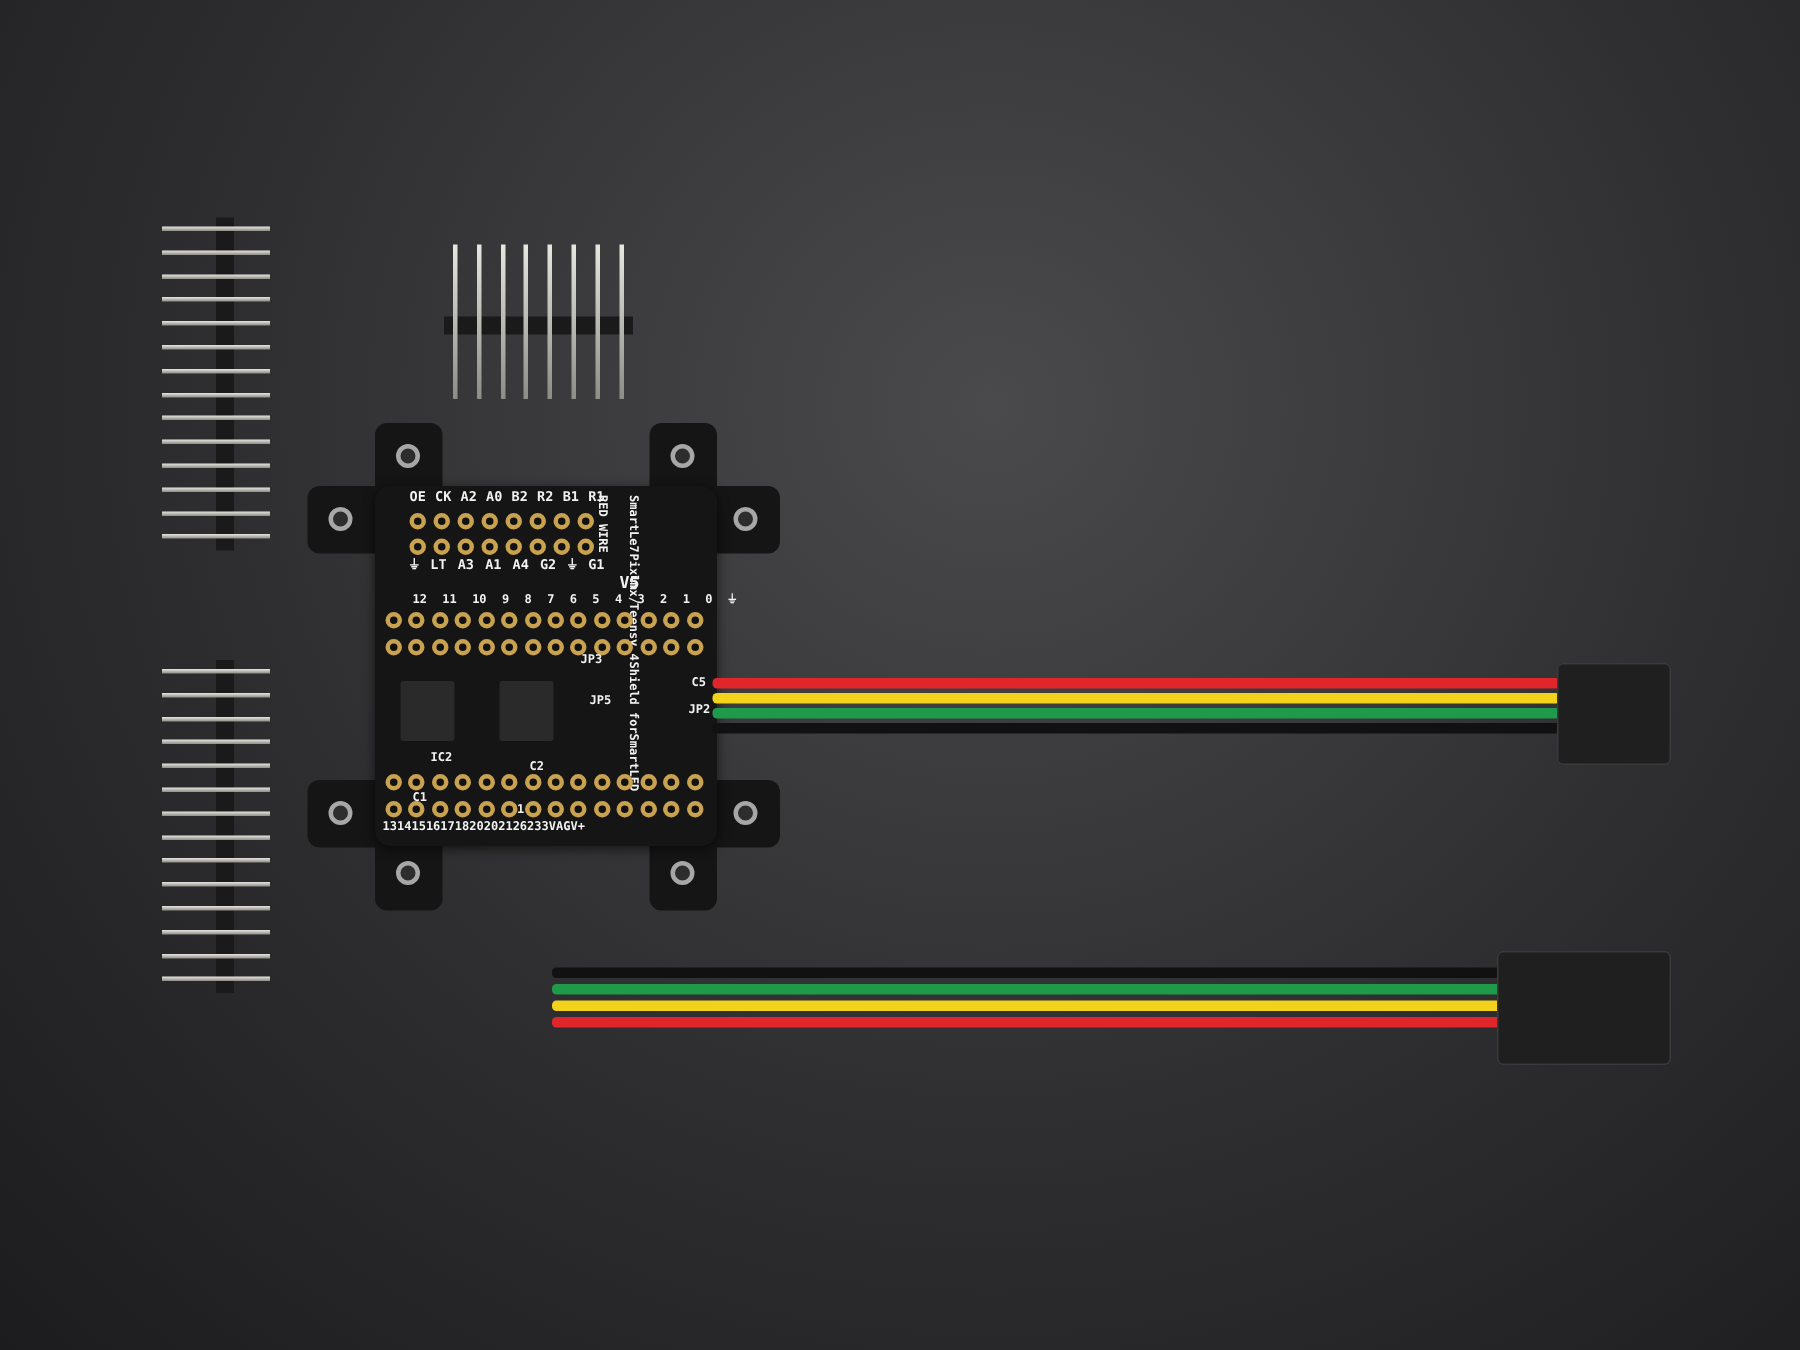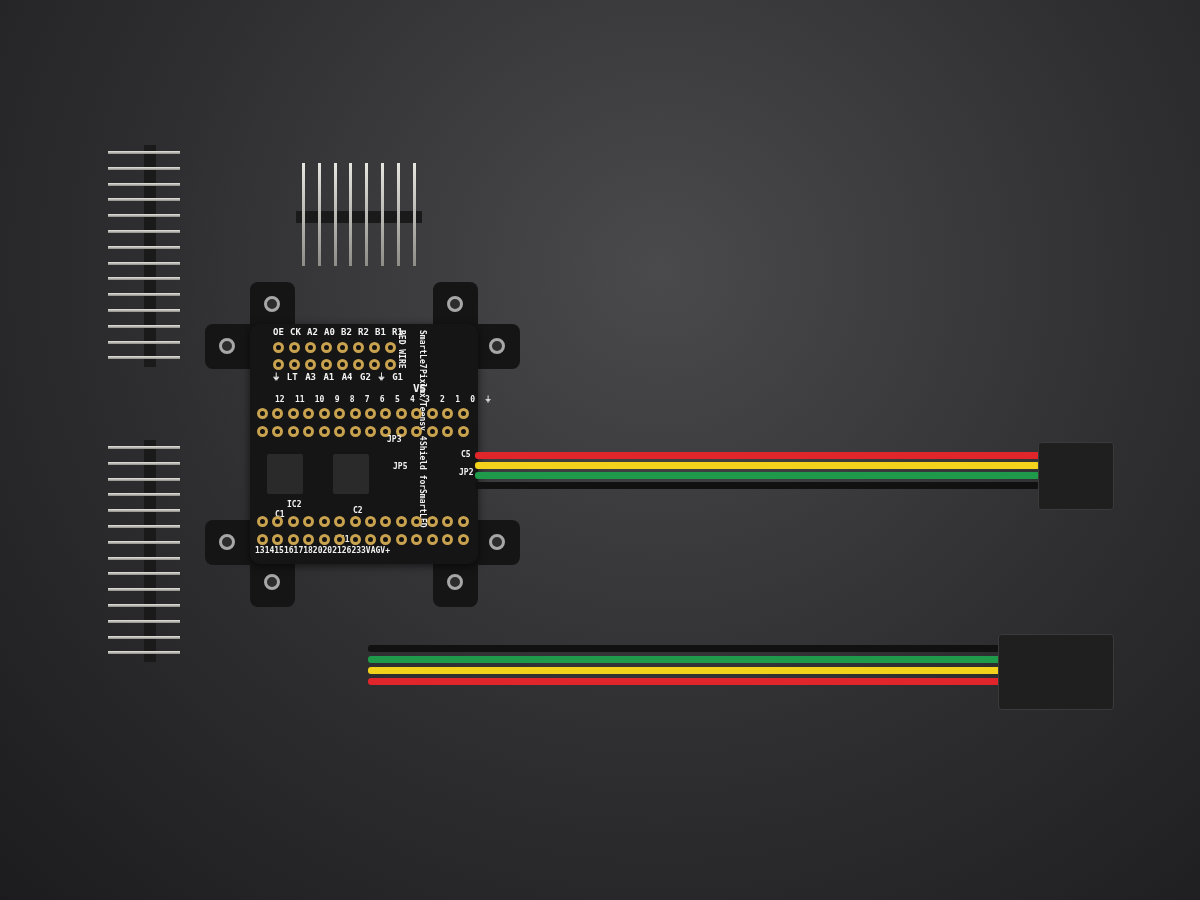--- a/index.html
+++ b/index.html
@@ -192,21 +192,21 @@
       <div class="pad"></div>
       <div class="pad"></div>
       <div class="pad"></div>
       <div class="pad"></div>
   </div>
 
   <div class="abs chip" style="left:62px;top:172px;width:36px;height:40px;"></div>
   <div class="abs chip" style="left:128px;top:172px;width:36px;height:40px;"></div>
   <div class="abs silk" style="left:82px;top:218px;font-size:8px;">IC2</div>
   <div class="abs silk" style="left:130px;top:214px;font-size:8px;margin-top:39px;">IC1</div>
-  <div class="abs silk" style="left:70px;top:228px;font-size:8px;">C1</div>
+  <div class="abs silk" style="left:70px;top:245px;font-size:8px;">C1</div>
   <div class="abs silk" style="left:148px;top:224px;font-size:8px;">C2</div>
   <div class="abs silk" style="left:182px;top:153px;font-size:8px;">JP3</div>
   <div class="abs silk" style="left:254px;top:153px;font-size:8px;margin-top:33px;">JP2</div>
   <div class="abs silk" style="left:188px;top:180px;font-size:8px;">JP5</div>
   <div class="abs silk" style="left:256px;top:168px;font-size:8px;">C5</div>
 
   <div class="abs" style="left:52px;top:234px;width:216px;height:30px;display:grid;grid-template-columns:repeat(14,1fr);row-gap:6px;">
     <div class="pad"></div>
       <div class="pad"></div>
       <div class="pad"></div>

